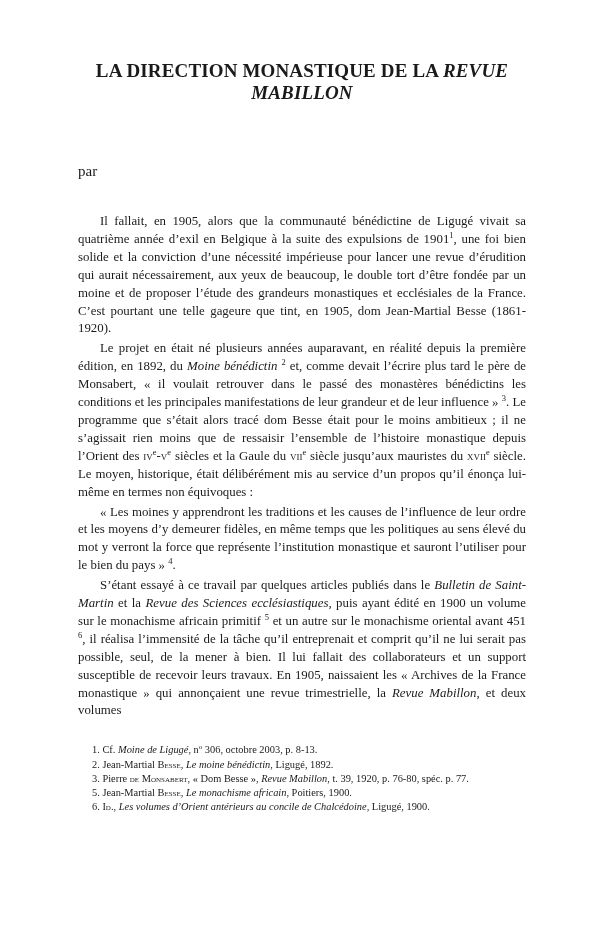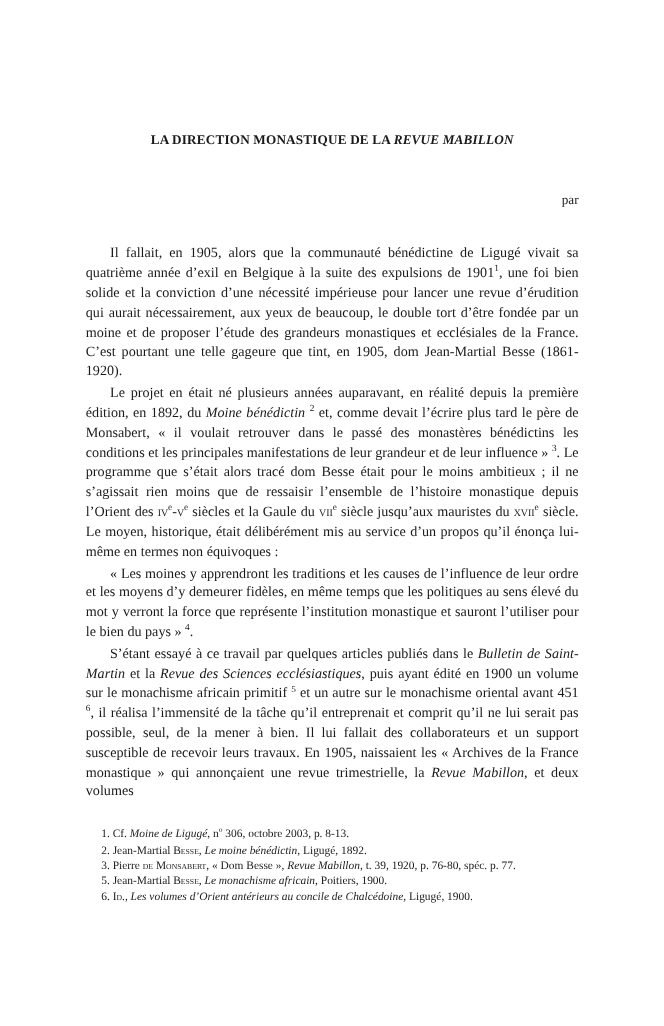--- a/index.html
+++ b/index.html
@@ -15,33 +15,33 @@
     -webkit-font-smoothing: antialiased;
   }
   .page {
     position: relative;
     width: 604px;
     height: 933px;
     box-sizing: border-box;
     padding: 0 78px;
   }
   .title {
-    margin-top: 120px;
+    margin-top: 60px;
     text-align: center;
     font-weight: bold;
-    font-size: 12px;
+    font-size: 19px;
     letter-spacing: 0.15px;
   }
   .title .ital {
     font-style: italic;
   }
   .byline-par {
-    text-align: right;
-    margin-top: 39px;
-    font-size: 12px;
+    text-align: left;
+    margin-top: 59px;
+    font-size: 15px;
   }
   .byline-author {
     text-align: center;
     margin-top: 19px;
     font-size: 12.8px;
   }
   .body-block {
     margin-top: 33px;
   }
   p.body {

